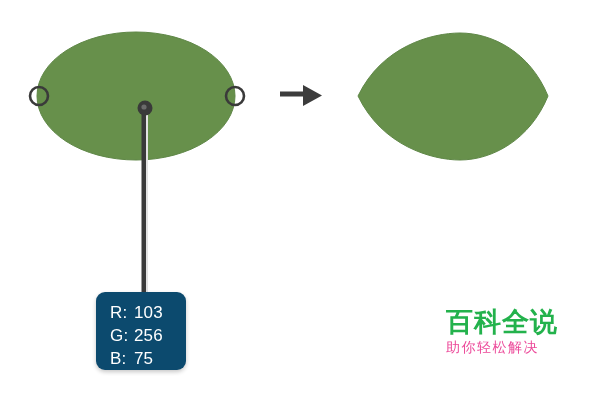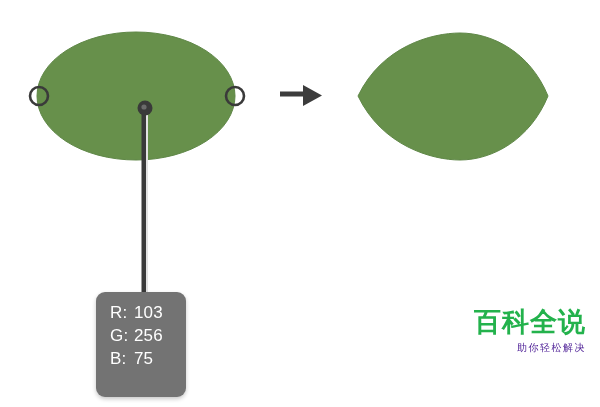--- a/index.html
+++ b/index.html
@@ -23,56 +23,56 @@
     top: 0;
     width: 600px;
     height: 407px;
   }
   
   .color-tooltip {
     position: absolute;
     left: 96px;
     top: 292px;
     width: 90px;
-    height: 105px;
-    background: #737373;
+    height: 78px;
+    background: #0c4a6e;
     border-radius: 9px;
     box-shadow: 0 2px 4px rgba(0,0,0,0.22);
     box-sizing: border-box;
     padding: 9px 0 0 14px;
   }
   .color-tooltip .row {
     color: #ffffff;
     font-size: 17px;
     line-height: 23px;
     letter-spacing: 0.2px;
     white-space: nowrap;
   }
   .color-tooltip .row .chan {
     display: inline-block;
     min-width: 19px;
   }
   
   .watermark {
     position: absolute;
-    right: 14px;
+    right: 4px;
     top: 307px;
-    text-align: right;
+    text-align: left;
     width: 150px;
   }
   .watermark .wm-main {
     color: #23b24c;
     font-size: 27px;
     font-weight: bold;
     line-height: 31px;
     letter-spacing: 1px;
   }
   .watermark .wm-sub {
-    color: #4c1d95;
-    font-size: 10px;
+    color: #ec4899;
+    font-size: 14px;
     line-height: 17px;
     letter-spacing: 1.5px;
     margin-top: 1px;
   }
 </style>
 </head>
 <body>
 
 <div id="canvas">
 

